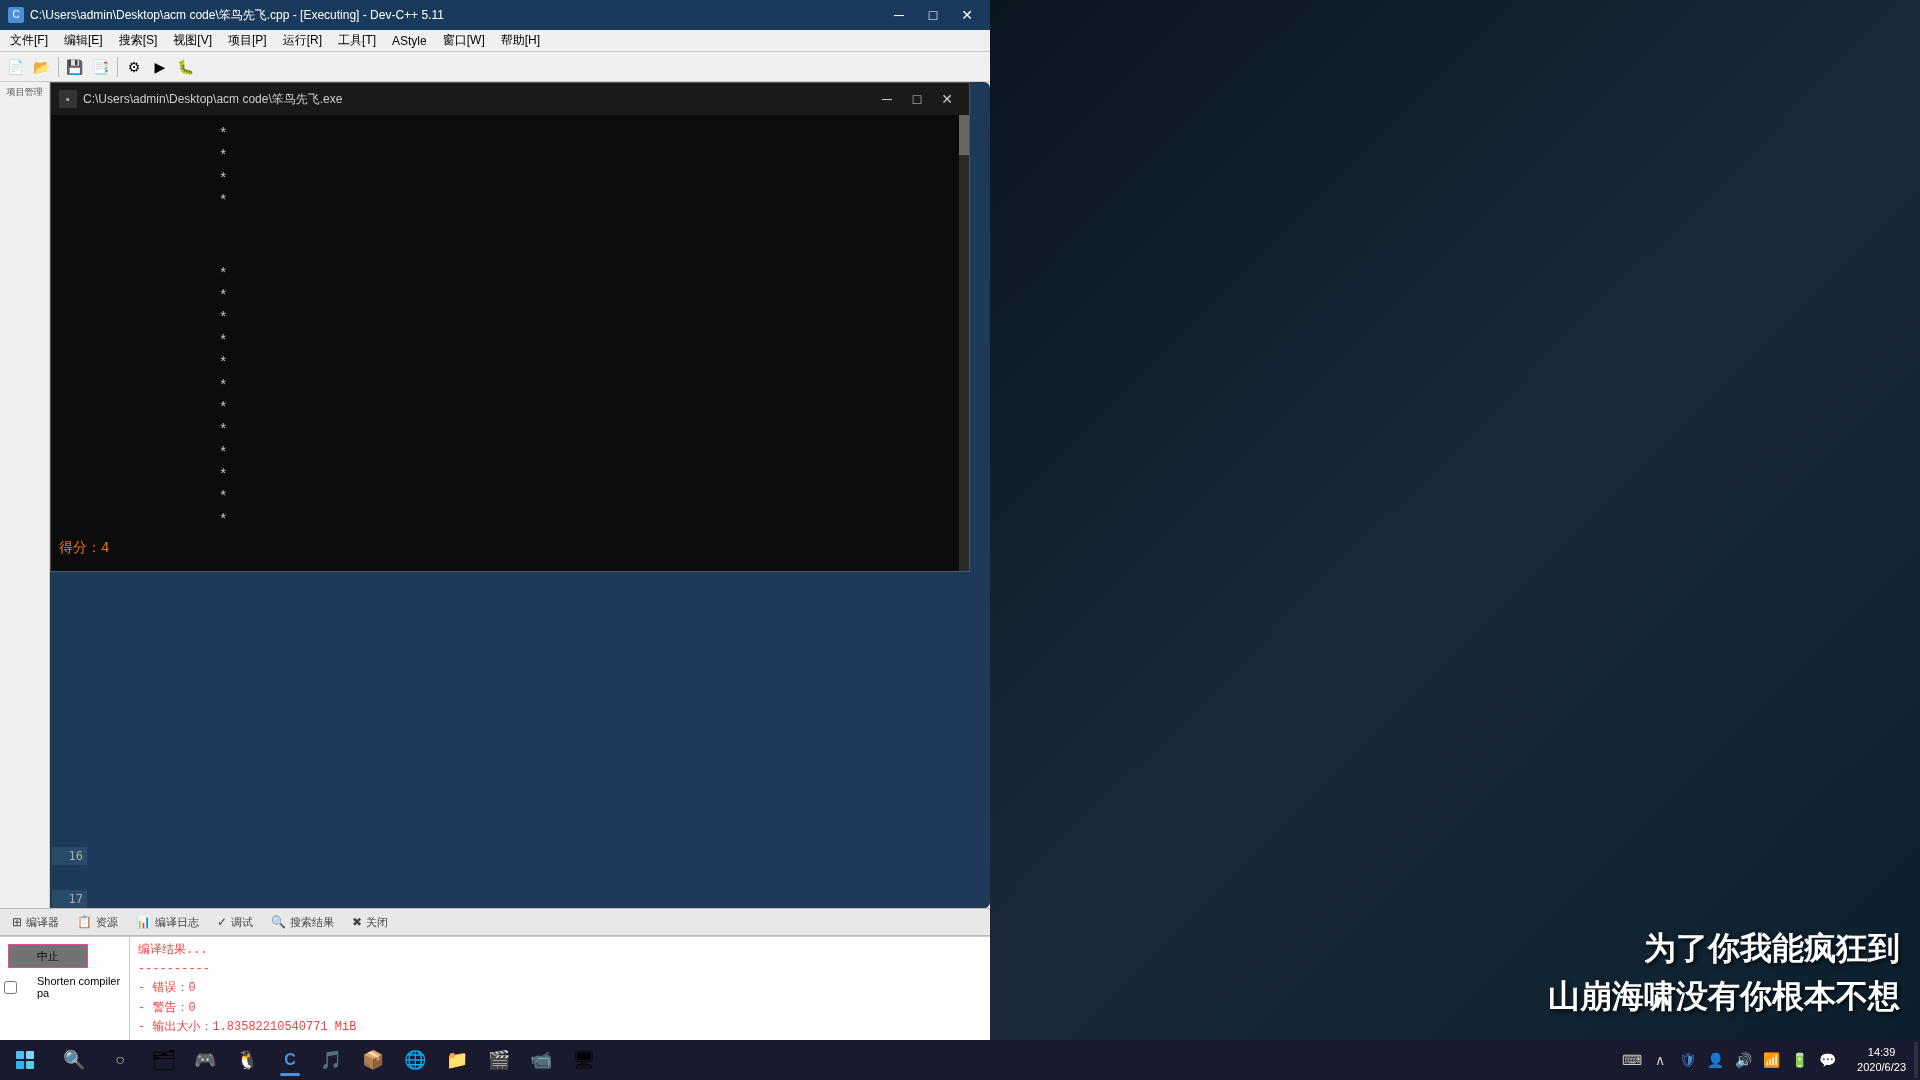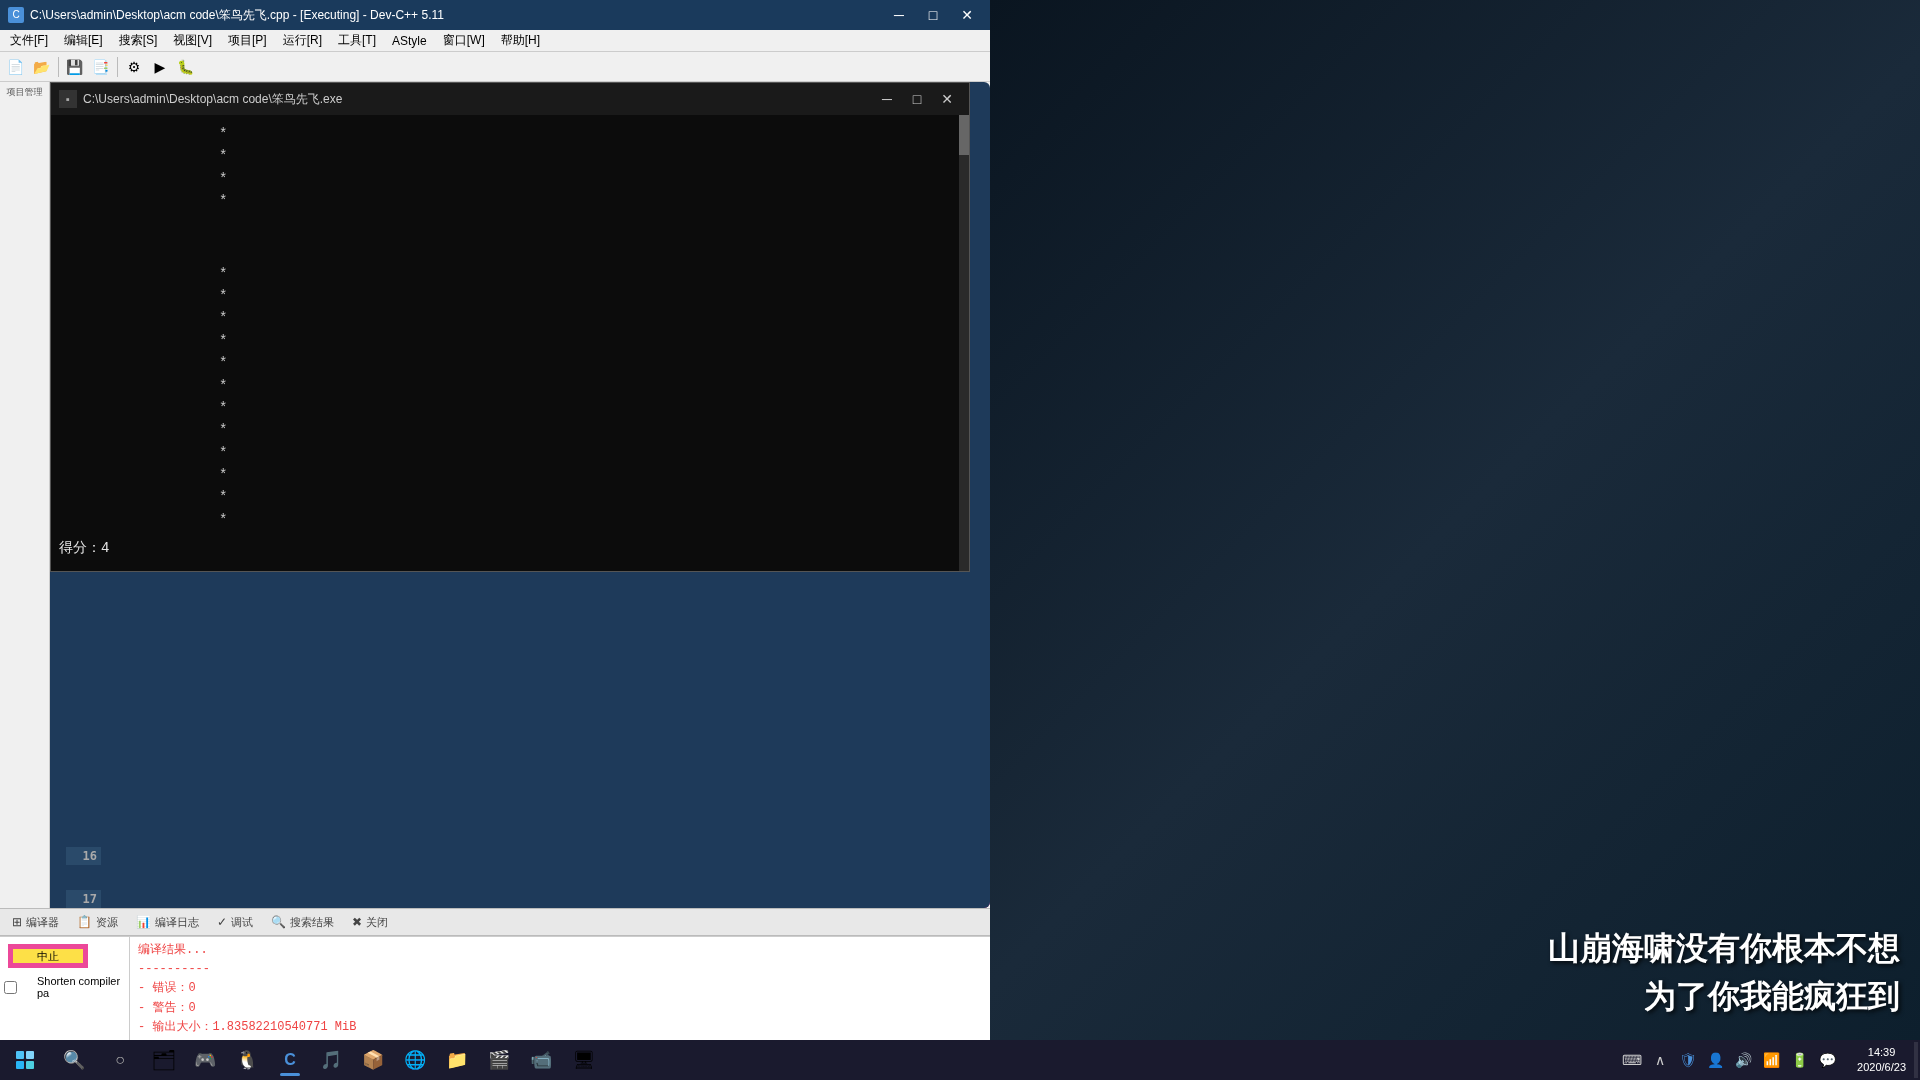--- a/index.html
+++ b/index.html
@@ -197,21 +197,21 @@
     .console-scrollbar-thumb {
       width: 10px;
       height: 40px;
       background: #666;
       position: absolute;
       top: 0;
     }
 
     .console-stars { color: #ccc; line-height: 1.6; }
     .console-stars div { margin-left: 160px; }
-    .score-line { margin-top: 8px; color: #e5e5e5; }
+    .score-line { margin-top: 8px; color: #f97316; }
     .line-num-row {
       display: flex;
       width: 100%;
     }
     .line-num-cell {
       width: 35px;
       background: #2a4a6a;
       color: #aaa;
       font-family: monospace;
       font-size: 12px;
@@ -256,22 +256,22 @@
     
     .compiler-output {
       height: 120px;
       background: #fff;
       border-top: 1px solid #ccc;
       display: flex;
       flex-direction: column;
       overflow: hidden;
     }
     .compiler-stop-btn {
-      background: #fde047;
-      border: 5px solid #ec4899;
+      background: #737373;
+      border: 1px solid #ec4899;
       height: 24px;
       width: 80px;
       font-size: 11px;
       cursor: pointer;
       margin: 3px 4px;
       flex-shrink: 0;
     }
     .compiler-content {
       flex: 1;
       display: flex;
@@ -446,22 +446,22 @@
     .win-icon-cell {
       background: white;
       border-radius: 1px;
     }
   </style>
 </head>
 <body>
 
 <div class="right-bg">
   <div class="video-text">
+    <div>为了你我能疯狂到</div>
     <div>山崩海啸没有你根本不想</div>
-    <div>为了你我能疯狂到</div>
   </div>
 </div>
 
 <div class="devcpp-window">
 
   <div class="title-bar">
     <span class="title-bar-icon">C</span>
     <span class="title-bar-text">C:\Users\admin\Desktop\acm code\笨鸟先飞.cpp - [Executing] - Dev-C++ 5.11</span>
     <div class="title-bar-buttons">
       <button class="title-bar-btn">─</button>
@@ -535,21 +535,21 @@
             <div>*</div>
             <div>*</div>
           </div>
           <div class="score-line">得分：4</div>
           <div class="console-scrollbar">
             <div class="console-scrollbar-thumb"></div>
           </div>
         </div>
       </div>
 
-      <div style="position:absolute; bottom: 0; left: 16px; width: 100%; z-index: 1; font-weight: bold;">
+      <div style="position:absolute; bottom: 0; left: 2px; width: 100%; z-index: 1;">
         <div class="line-num-row">
           <div class="line-num-cell">16</div>
           <div class="line-content"></div>
         </div>
         <div class="line-num-row line-active">
           <div class="line-num-cell">17</div>
           <div class="line-content"></div>
         </div>
       </div>
 

